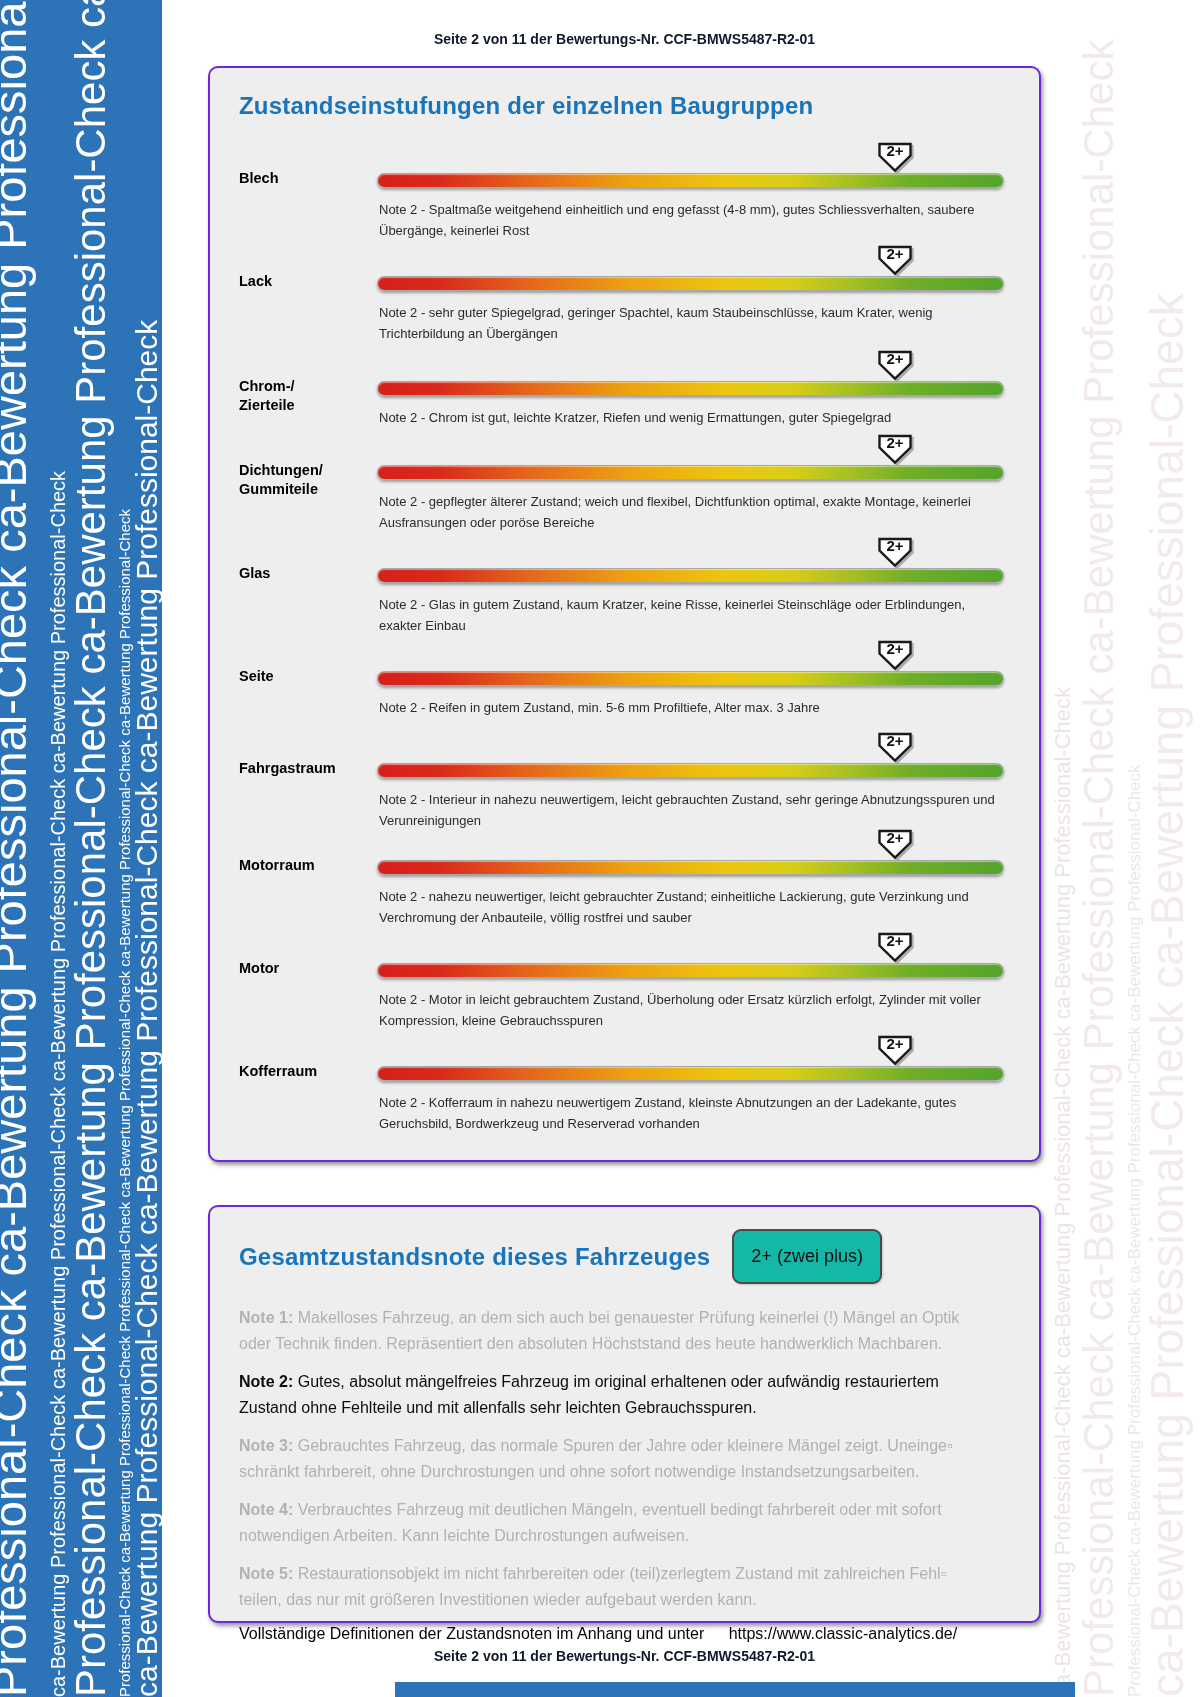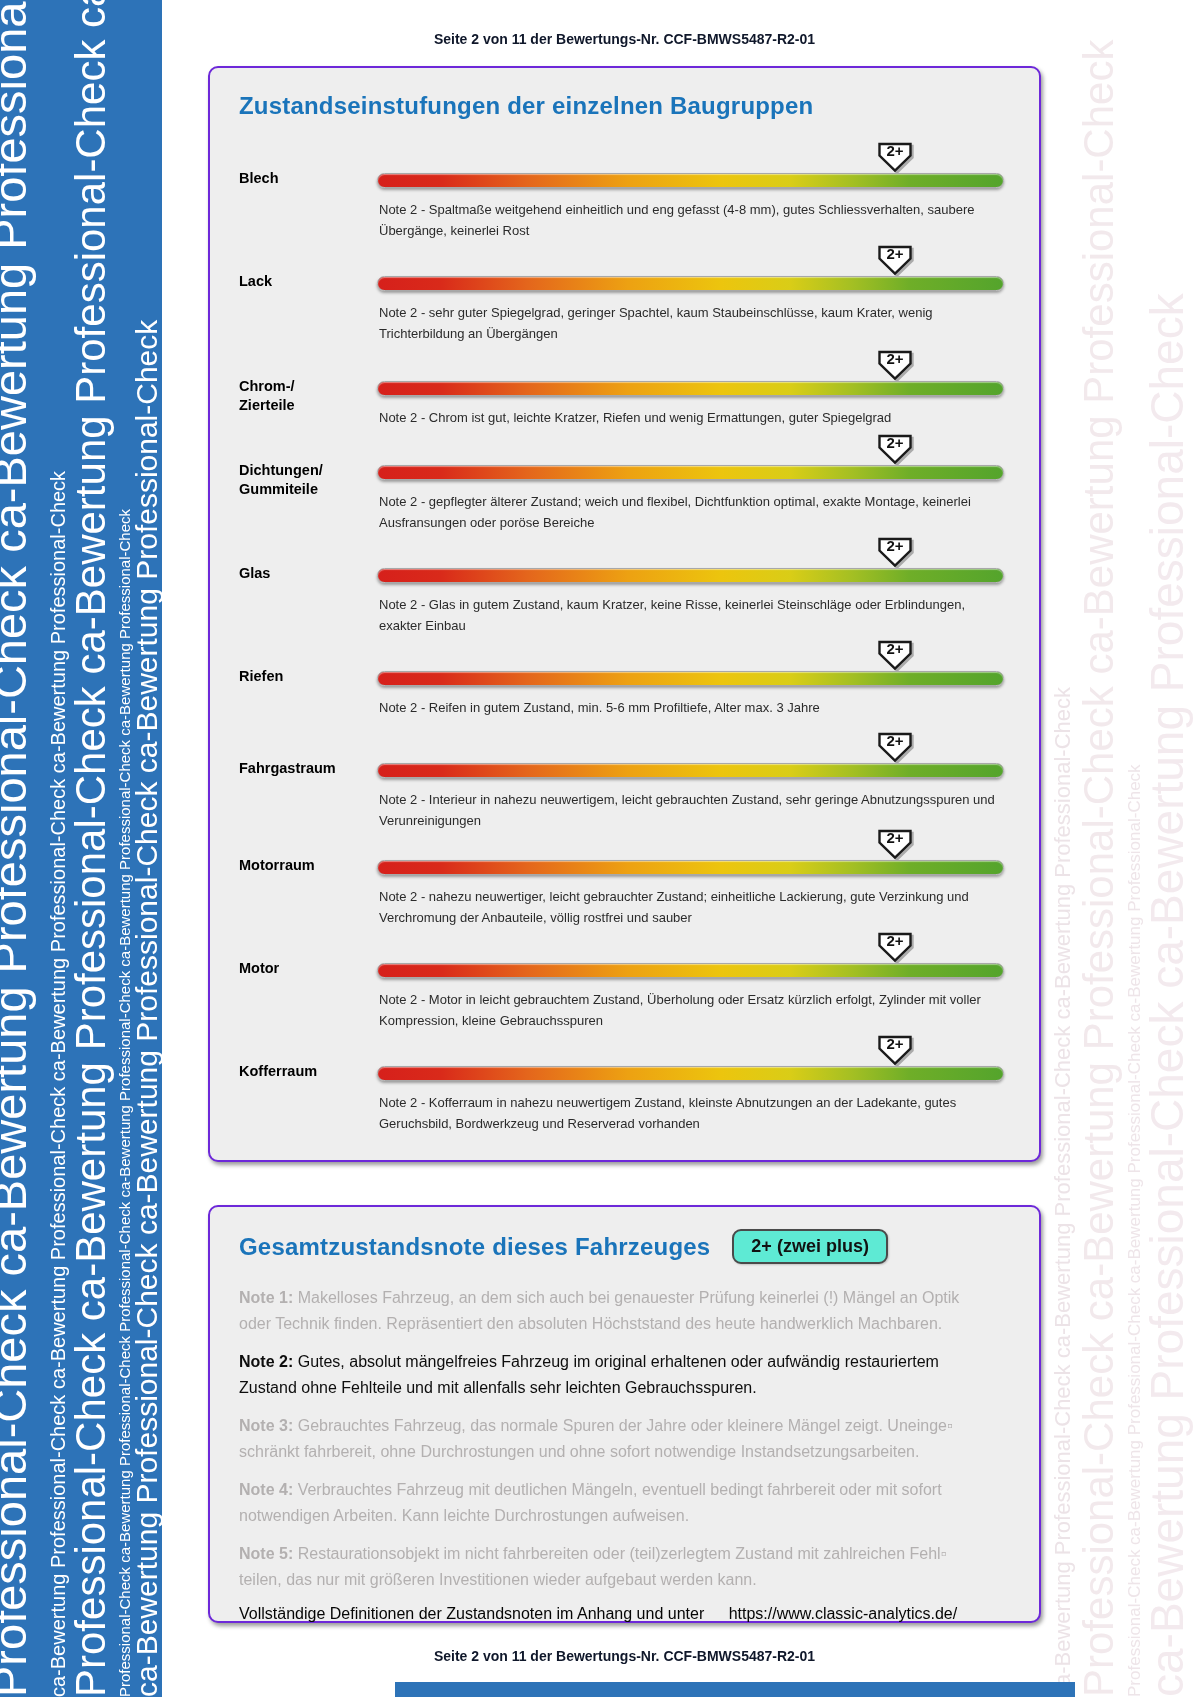--- a/index.html
+++ b/index.html
@@ -83,22 +83,22 @@
   }
   .row-note{
     position:absolute;left:169px;top:27px;
     font-size:13px;line-height:20.5px;color:#2b2b2b;white-space:pre;
   }
 
   
   #summary-inner{position:absolute;inset:0;padding:22px 30px 0 29px;box-sizing:border-box;}
   #summary-title-row{display:flex;align-items:center;gap:22px;}
   #overall-grade-badge{
-    background:#5eead4;border:2px solid #4a4a4a;border-radius:9px;
-    padding:5px 17px;font-size:18px;font-weight:bold;color:#111;
+    background:#14b8a6;border:2px solid #4a4a4a;border-radius:9px;
+    padding:15px 17px;font-size:18px;font-weight:normal;color:#111;
     box-shadow:1px 1px 2px rgba(0,0,0,0.18);
   }
   #summary-notes{margin-top:21px;}
   .summary-note{
     font-size:16px;line-height:25.5px;color:#b3b0b0;
     white-space:pre-line;margin-bottom:13px;
   }
   .summary-note .note-label{font-weight:bold;}
   .summary-note.em{color:#0d0d0d;}
   #footnote{
@@ -191,21 +191,21 @@
         <svg width="36" height="31" viewBox="0 0 36 31">
           <path d="M2.5 2 H33.5 V13.5 L18 28.5 L2.5 13.5 Z" fill="#ffffff" stroke="#1a1a1a" stroke-width="2.4" stroke-linejoin="miter"></path>
         </svg>
         <span class="grade-text">2+</span>
       </div>
       <div class="grade-bar"></div>
       <div class="row-note">Note 2 - Glas in gutem Zustand, kaum Kratzer, keine Risse, keinerlei Steinschläge oder Erblindungen,
 exakter Einbau</div>
     </div>
         <div class="rating-row" style="top: 603px;">
-      <div class="row-label">Riefen</div>
+      <div class="row-label">Seite</div>
       <div class="grade-marker">
         <svg width="36" height="31" viewBox="0 0 36 31">
           <path d="M2.5 2 H33.5 V13.5 L18 28.5 L2.5 13.5 Z" fill="#ffffff" stroke="#1a1a1a" stroke-width="2.4" stroke-linejoin="miter"></path>
         </svg>
         <span class="grade-text">2+</span>
       </div>
       <div class="grade-bar"></div>
       <div class="row-note">Note 2 - Reifen in gutem Zustand, min. 5-6 mm Profiltiefe, Alter max. 3 Jahre</div>
     </div>
         <div class="rating-row" style="top: 695px;">

